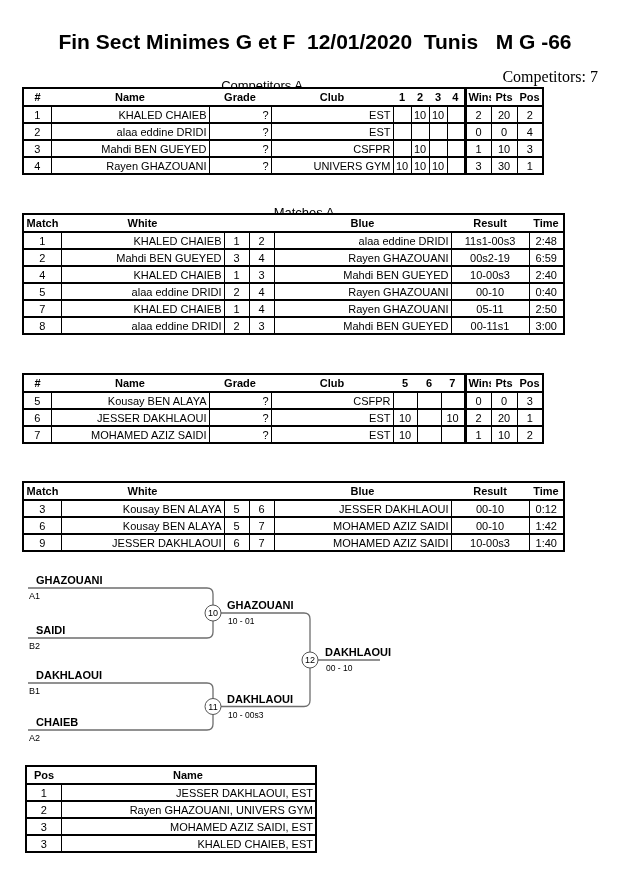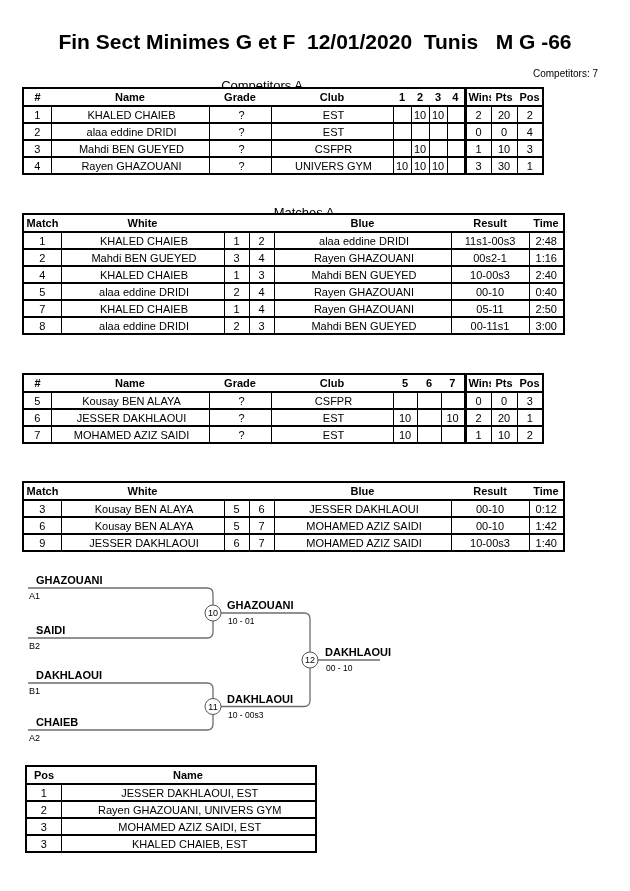--- a/index.html
+++ b/index.html
@@ -8,29 +8,29 @@
 
   .main-title{position:absolute;top:30px;left:0;width:630px;text-align:center;
     font-size:21px;font-weight:bold;white-space:pre;margin:0;}
 
   .sec-title{position:absolute;font-size:13px;font-weight:normal;text-align:center;margin:12px;}
   .t-comp-a{top:66px;left:80px;width:340px;}
   .t-match-a{top:193px;left:0px;width:584px;}
   .t-comp-b{top:359px;left:80px;width:340px;}
   .t-match-b{top:467px;left:0px;width:584px;}
   .t-results{top:745px;left:0px;width:340px;}
-  .comp-count{position:absolute;top:68px;right:32px;font-size:10px;}
+  .comp-count{position:absolute;top:68px;right:32px;font-size:16px;font-family:Liberation Serif, serif;}
 
   table{border-collapse:collapse;table-layout:fixed;border:2px solid #000;
     font-size:11px;position:absolute;background:#fff;}
   th{font-weight:bold;height:16px;padding:0 2px;text-align:center;
     border-bottom:2px solid #000;overflow:hidden;white-space:nowrap;}
   td{height:15px;padding:0 2px;text-align:center;border:1px solid #000;
     border-top:2px solid #000;overflow:hidden;white-space:nowrap;}
-  td.l{text-align:center;padding-left:5px;}
+  td.l{text-align:right;padding-left:5px;}
   .wl{border-left:3px solid #000 !important;}
 
   #tbl-comp-a{left:22px;top:87px;width:520px;}
   #tbl-matches-a{left:22px;top:213px;width:541px;}
   #tbl-comp-b{left:22px;top:373px;width:520px;}
   #tbl-matches-b{left:22px;top:481px;width:541px;}
   #tbl-results{left:25px;top:765px;width:290px;}
 
   .bracket{position:absolute;left:20px;top:563px;}
   .bracket path{fill:none;stroke:#6e6e6e;stroke-width:1.3;}
@@ -166,22 +166,22 @@
           <td class="l">alaa eddine DRIDI</td>
           <td class="c">11s1-00s3</td>
           <td class="c">2:48</td>
         </tr>
         <tr>
           <td class="c">2</td>
           <td class="l">Mahdi BEN GUEYED</td>
           <td class="c">3</td>
           <td class="c">4</td>
           <td class="l">Rayen GHAZOUANI</td>
-          <td class="c">00s2-1</td>
-          <td class="c">1:16</td>
+          <td class="c">00s2-19</td>
+          <td class="c">6:59</td>
         </tr>
         <tr>
           <td class="c">4</td>
           <td class="l">KHALED CHAIEB</td>
           <td class="c">1</td>
           <td class="c">3</td>
           <td class="l">Mahdi BEN GUEYED</td>
           <td class="c">10-00s3</td>
           <td class="c">2:40</td>
         </tr>

